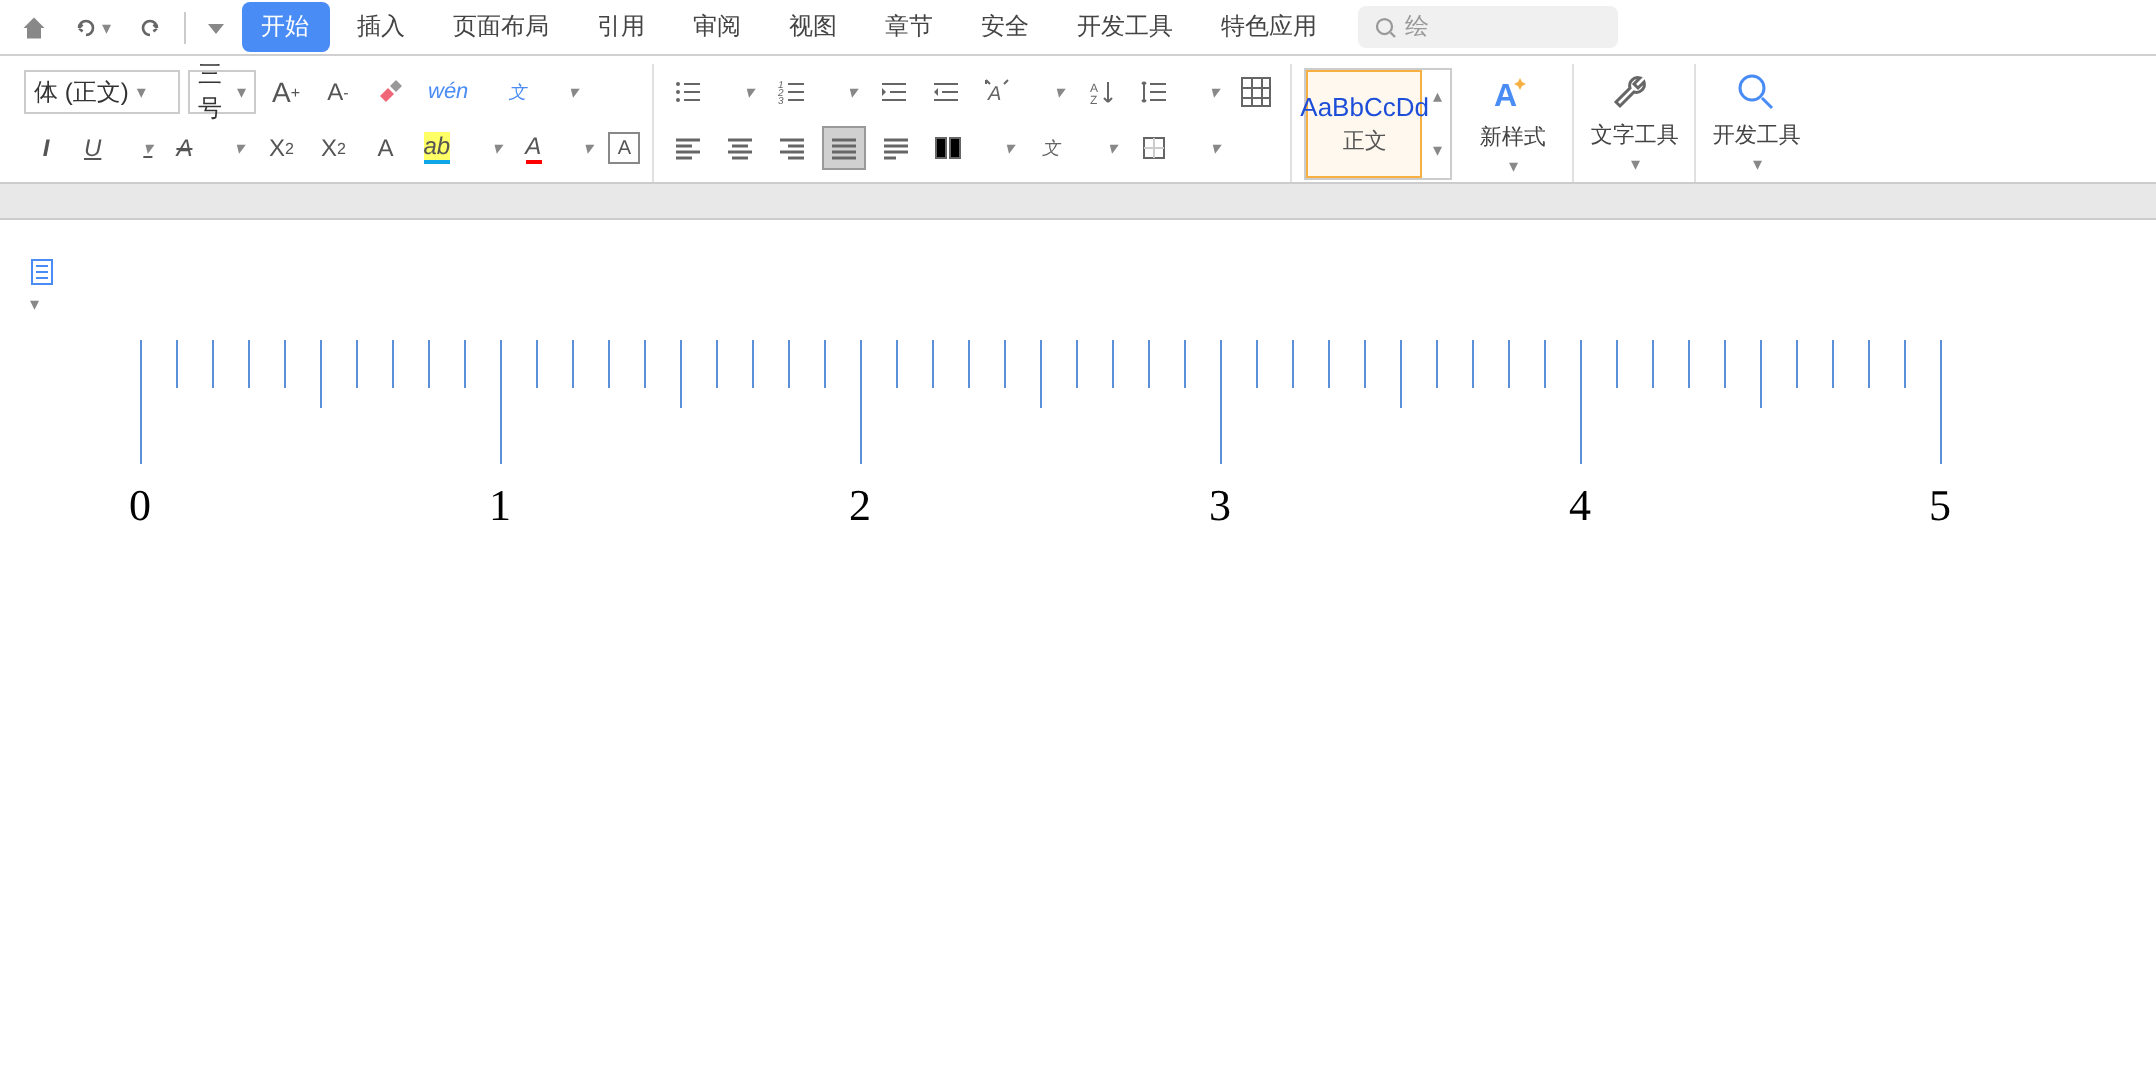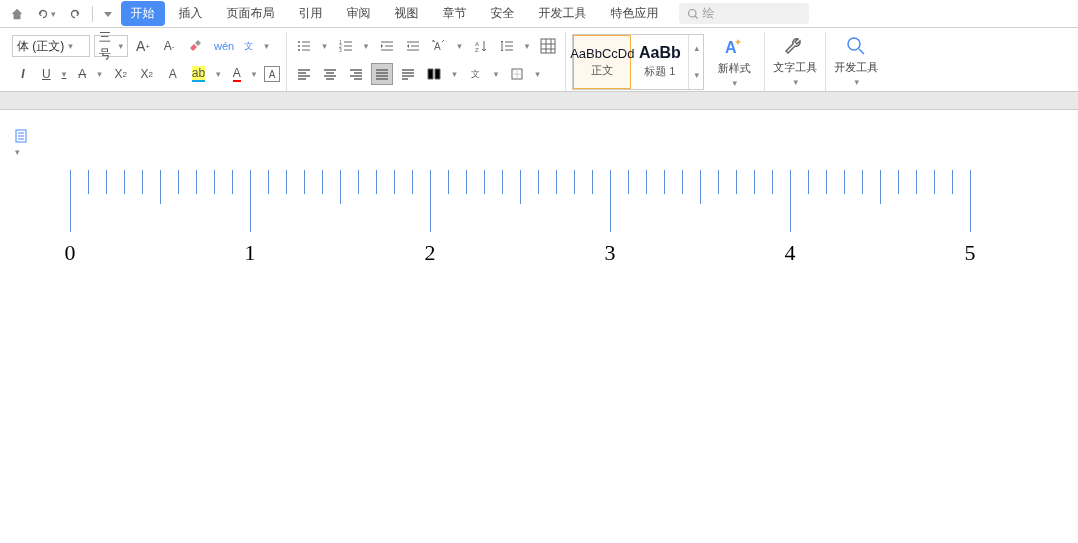--- a/index.html
+++ b/index.html
@@ -10,31 +10,31 @@
     .tb-sep { width: 1px; height: 16px; background: #ccc; margin: 0 2px; }
     .tab { padding: 4px 10px; color: #444; cursor: pointer; }
     .tab.active { background: #4a8cf5; color: #fff; border-radius: 4px; }
     .search-box { display: flex; align-items: center; background: #f0f0f0; border-radius: 4px; padding: 2px 8px; margin-left: 6px; color: #999; width: 130px; }
     .search-box svg { margin-right: 4px; }
     
     .ribbon { display: flex; height: 64px; background: #fff; border-bottom: 1px solid #ccc; padding: 4px 6px 0 6px; }
     .ribbon-group { display: flex; flex-direction: column; padding: 0 6px; border-right: 1px solid #e0e0e0; }
     .ribbon-row { display: flex; align-items: center; gap: 4px; height: 28px; }
     .rb-btn { display: inline-flex; align-items: center; justify-content: center; width: 22px; height: 22px; color: #555; cursor: pointer; position: relative; }
-    .rb-btn.wide { width: auto; padding: 0 4px; gap: 10px; }
+    .rb-btn.wide { width: auto; padding: 0 4px; gap: 20px; font-style: italic; }
     .rb-btn.sel { background: #d0d0d0; border: 1px solid #999; }
     .rb-btn-big { display: flex; flex-direction: column; align-items: center; justify-content: center; width: 48px; height: 56px; cursor: pointer; font-size: 11px; color: #444; gap: 2px; }
     .font-sel { display: flex; align-items: center; border: 1px solid #ccc; height: 22px; padding: 0 4px; font-size: 12px; color: #333; background: #fff; cursor: pointer; }
     .font-sel .caret { margin-left: 4px; }
     .dd { font-size: 9px; color: #888; margin-left: 1px; }
     
     .style-gallery { display: flex; border: 1px solid #ccc; height: 56px; }
     .style-item { display: flex; flex-direction: column; align-items: center; justify-content: center; width: 58px; border-right: 1px solid #e0e0e0; cursor: pointer; }
     .style-item.sel { border: 1px solid #f5b041; background: #fff8ee; }
-    .style-preview { font-size: 13px; color: #0f172a; white-space: nowrap; overflow: hidden; }
+    .style-preview { font-size: 13px; color: #1d4ed8; white-space: nowrap; overflow: hidden; }
     .style-preview.bold { font-weight: bold; font-size: 16px; }
     .style-label { font-size: 11px; color: #555; margin-top: 2px; }
     .style-dd { display: flex; flex-direction: column; width: 14px; justify-content: space-around; align-items: center; }
     
     .doc-bar { height: 18px; background: #e8e8e8; border-bottom: 1px solid #ccc; }
     .sidebar-icon { position: absolute; left: 14px; top: 128px; cursor: pointer; }
     
     .canvas { position: relative; padding: 60px 70px; }
     .ruler { position: relative; height: 100px; }
     .tick { position: absolute; top: 0; width: 1px; background: #5b8fd9; }
@@ -240,24 +240,20 @@
           <span class="dd">▾</span>
         </span>
     </div>
   </div>
 
   <div class="ribbon-group" style="flex-direction:row;align-items:center">
     <div class="style-gallery">
       <div class="style-item sel">
         <span class="style-preview">AaBbCcDd</span>
         <span class="style-label">正文</span>
-      </div>
-      <div class="style-item">
-        <span class="style-preview bold">AaBb</span>
-        <span class="style-label">标题 1</span>
       </div>
       <div class="style-dd">
         <span class="dd">▴</span>
           <span class="dd">▾</span>
       </div>
     </div>
     <div class="rb-btn-big" style="margin-left:6px">
       <svg width="24" height="24" viewBox="0 0 24 24">
           <text x="3" y="18" font-size="16" fill="#4a8cf5" font-weight="bold">A</text>
           <path fill="#f5b041" d="M16 4l1 2 2 1-2 1-1 2-1-2-2-1 2-1z"></path>

